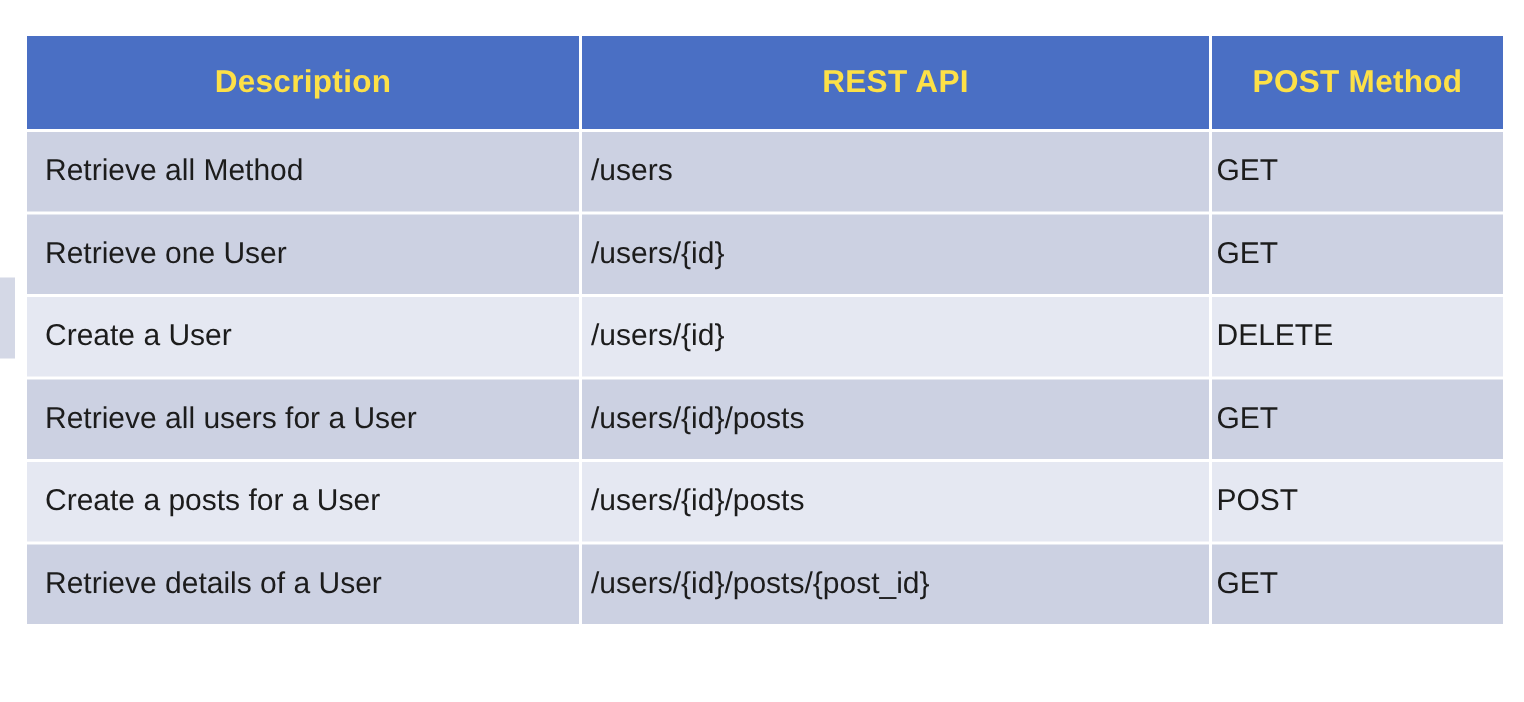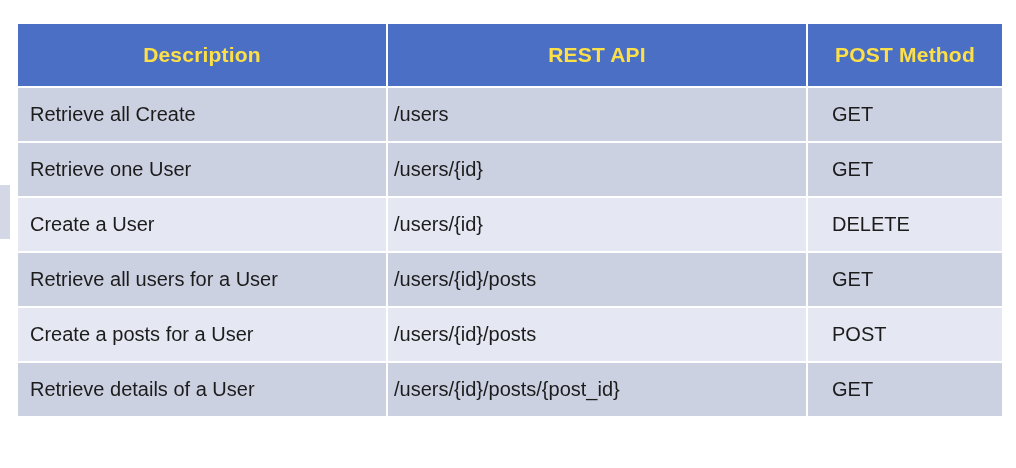--- a/index.html
+++ b/index.html
@@ -54,21 +54,21 @@
     text-align: left;
     vertical-align: middle;
     font-weight: normal;
     white-space: nowrap;
     overflow: hidden;
   }
 
   tbody tr.row-odd td  { background: #ccd1e2; }
   tbody tr.row-even td { background: #e5e8f2; }
 
-  tbody td.col-http { padding-left: 24px; }
+  tbody td.col-http { padding-left: 3px; }
   tbody td.col-api  { padding-left: 6px; }
   tbody td.col-desc { padding-left: 12px; }
 
   
   .edge-artifact {
     position: absolute;
     left: 0;
     top: 185px;
     width: 10px;
     height: 54px;
@@ -90,21 +90,21 @@
     </colgroup>
     <thead>
       <tr>
         <th>Description</th>
         <th>REST API</th>
         <th>POST Method</th>
       </tr>
     </thead>
     <tbody>
       <tr class="row-odd">
-        <td class="col-desc">Retrieve all Create</td>
+        <td class="col-desc">Retrieve all Method</td>
         <td class="col-api">/users</td>
         <td class="col-http">GET</td>
       </tr>
       <tr class="row-odd">
         <td class="col-desc">Retrieve one User</td>
         <td class="col-api">/users/{id}</td>
         <td class="col-http">GET</td>
       </tr>
       <tr class="row-even">
         <td class="col-desc">Create a User</td>

